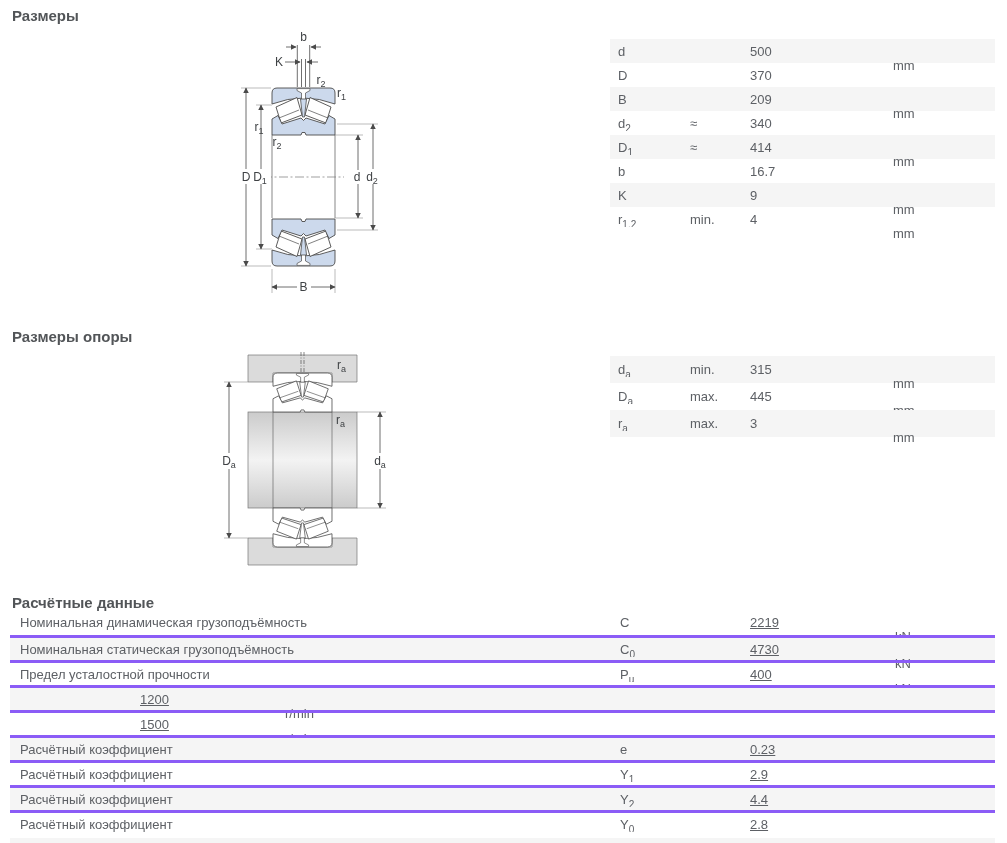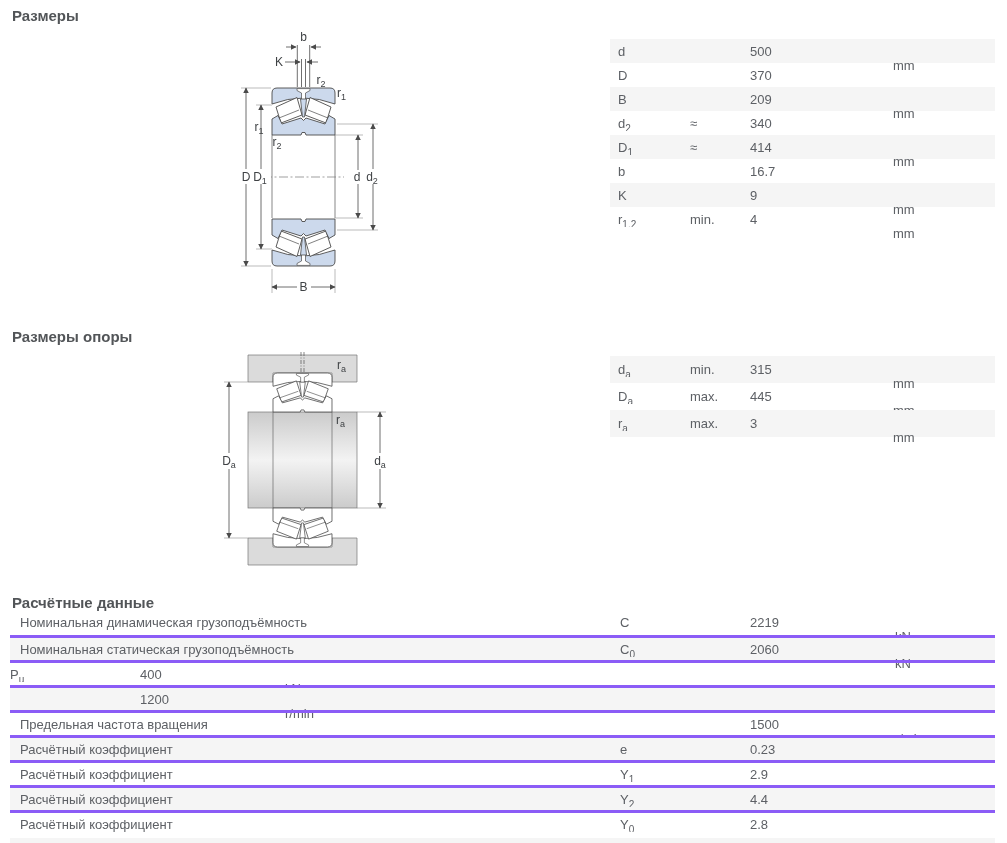--- a/index.html
+++ b/index.html
@@ -19,21 +19,21 @@
   .t3{left:10px;top:610px;width:985px;}
   .t3 .trow{height:25px;border-top:3px solid #8b5cf6;box-sizing:border-box;}
   .t3 .trow:first-child{border-top:none;}
   .tcell{white-space:nowrap;overflow:hidden;}
   .c-symbol{width:80px;padding-left:8px;box-sizing:border-box;}
   .c-qualifier{width:60px;}
   .c-value{width:143px;}
   .c-unit{flex:1;margin-top:28px;}
   .t3 .c-label{width:610px;padding-left:10px;box-sizing:border-box;}
   .t3 .c-symbol{width:130px;padding-left:0;}
-  .t3 .c-value{width:145px;}
+  .t3 .c-value{width:145px;text-decoration:underline;}
   sub{font-size:10px;line-height:0;}
   .diagram{position:absolute;}
   .dlab{font-size:12px;fill:#3f4245;font-family:"Liberation Sans",sans-serif;}
   .ssub{font-size:9px;}
   .dim{stroke:#4a4a4a;stroke-width:0.8;fill:none;}
   .ext{stroke:#8d8d8d;stroke-width:0.6;fill:none;}
   .bottom-strip{position:absolute;left:10px;top:838px;width:985px;height:5px;background:#f5f5f5;}
 </style>
 </head>
 <body>
@@ -241,35 +241,35 @@
 <div class="dtable t3">
     <div class="trow">
       <span class="tcell c-label">Номинальная динамическая грузоподъёмность</span>
       <span class="tcell c-symbol">C</span>
       <span class="tcell c-value">2219</span>
       <span class="tcell c-unit">kN</span>
     </div>
     <div class="trow alt">
       <span class="tcell c-label">Номинальная статическая грузоподъёмность</span>
       <span class="tcell c-symbol">C<sub>0</sub></span>
-      <span class="tcell c-value">2060</span>
+      <span class="tcell c-value">4730</span>
       <span class="tcell c-unit">kN</span>
     </div>
     <div class="trow">
+      <span class="tcell c-label">Предел усталостной прочности</span>
       <span class="tcell c-symbol">P<sub>u</sub></span>
       <span class="tcell c-value">400</span>
       <span class="tcell c-unit">kN</span>
     </div>
     <div class="trow alt">
       <span class="tcell c-symbol"></span>
       <span class="tcell c-value">1200</span>
       <span class="tcell c-unit">r/min</span>
     </div>
     <div class="trow">
-      <span class="tcell c-label">Предельная частота вращения</span>
       <span class="tcell c-symbol"></span>
       <span class="tcell c-value">1500</span>
       <span class="tcell c-unit">r/min</span>
     </div>
     <div class="trow alt">
       <span class="tcell c-label">Расчётный коэффициент</span>
       <span class="tcell c-symbol">e</span>
       <span class="tcell c-value">0.23</span>
       <span class="tcell c-unit"></span>
     </div>

